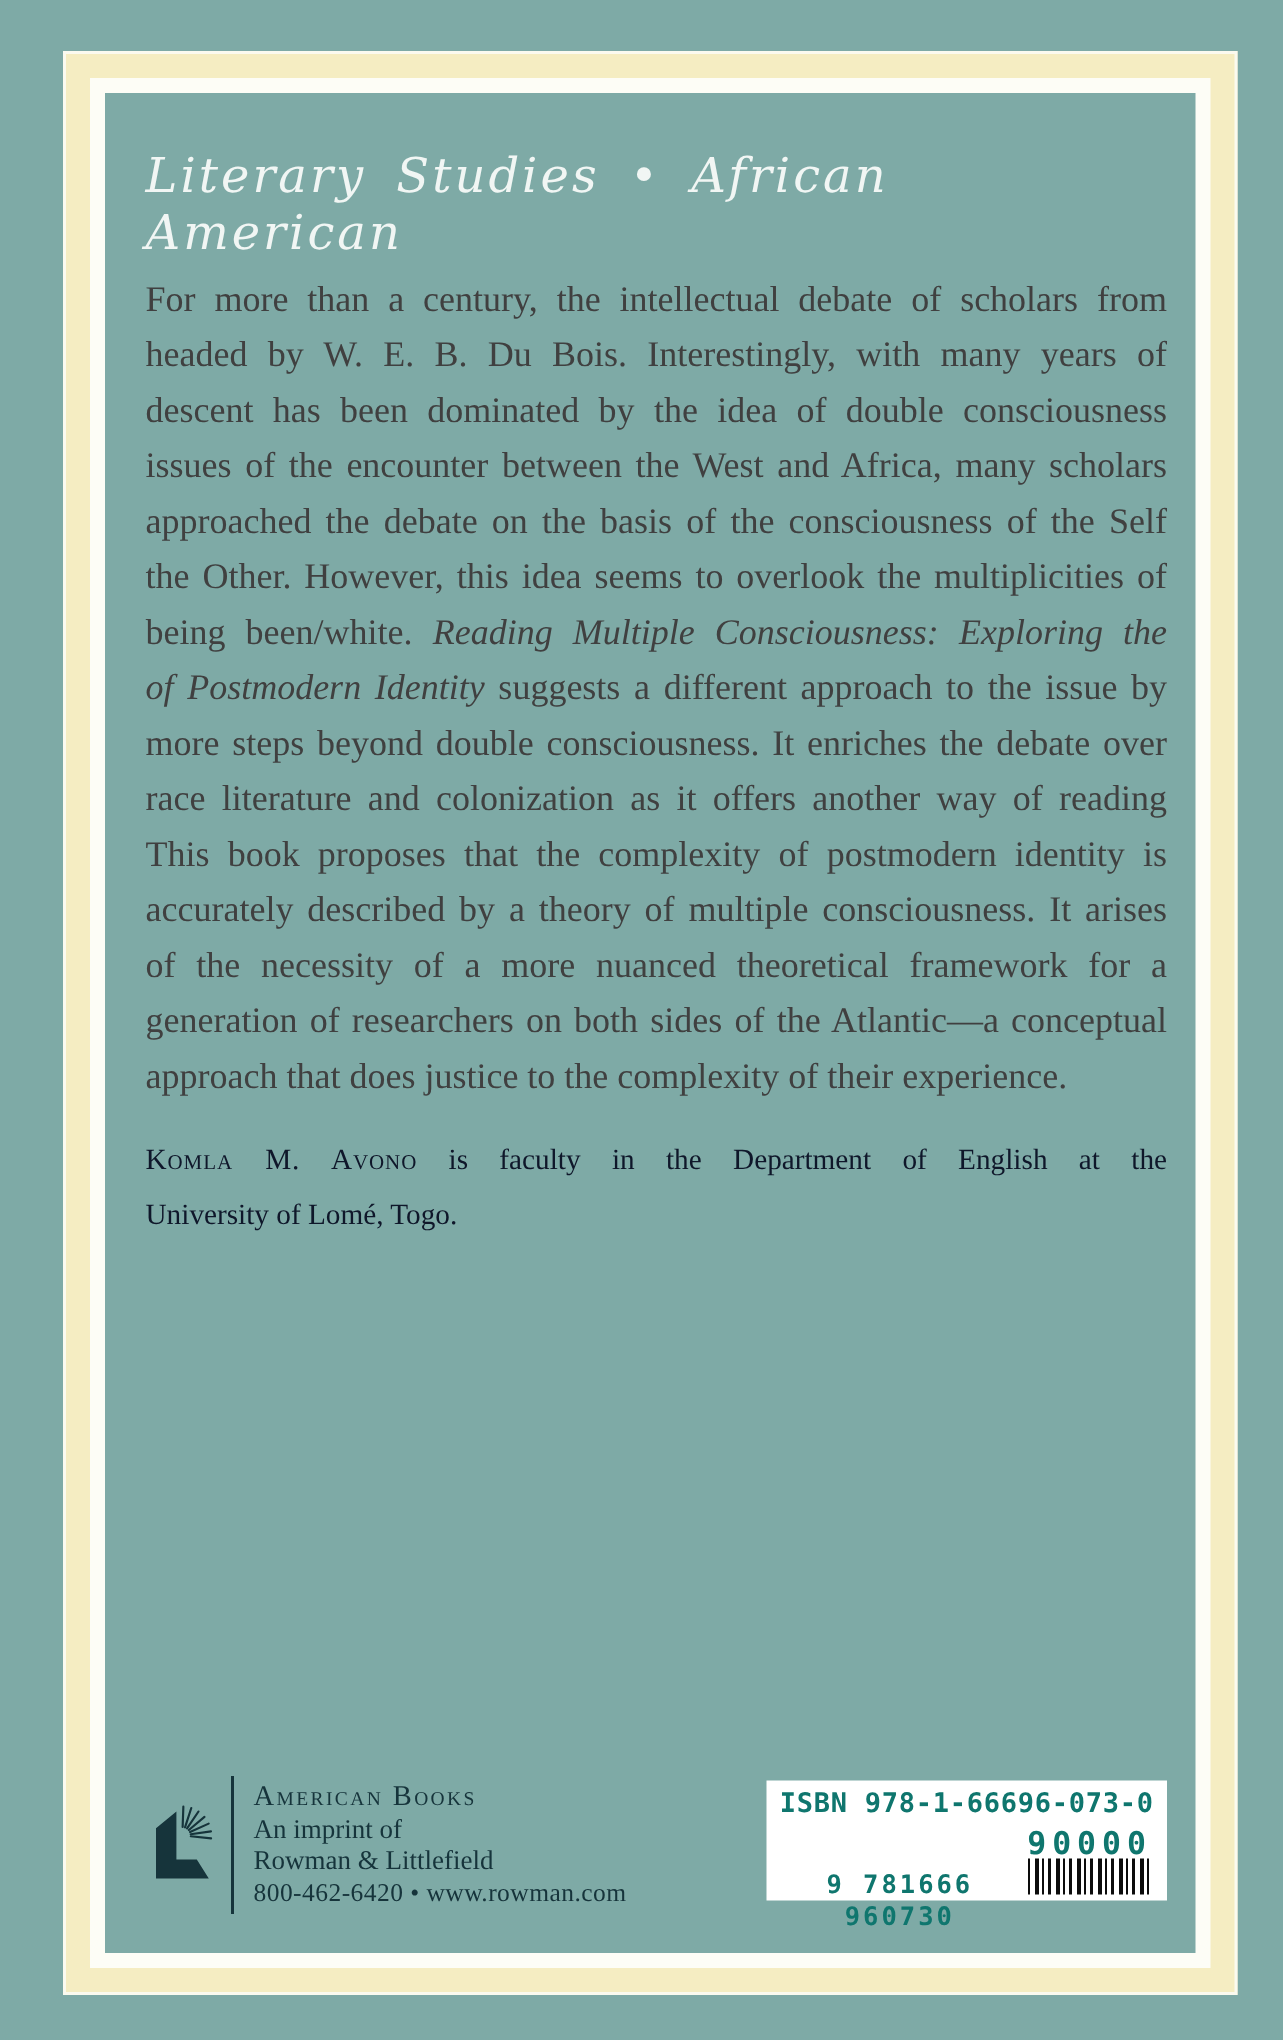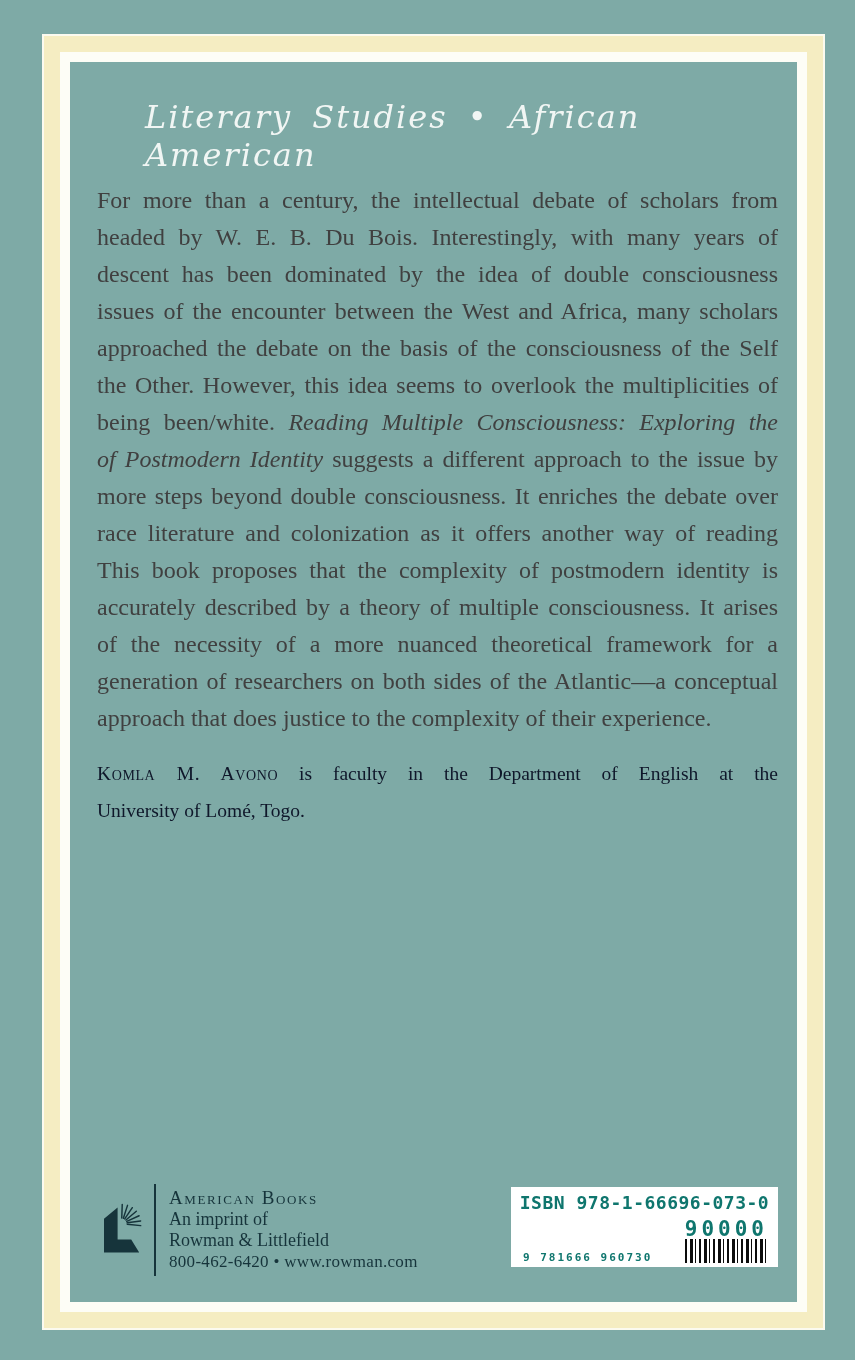--- a/index.html
+++ b/index.html
@@ -18,21 +18,20 @@
   .panel{position:absolute;inset:10px;background:#7EAAA6;}
 
   .category{
     position:absolute;left:27px;top:36px;right:20px;
     font-family:"DejaVu Serif", serif;
     font-style:italic;
     font-size:32px;
     letter-spacing:2px;
     word-spacing:8px;
     color:#F1F6F4;
-    margin-left:48px;
   }
 
   .body-text{
     position:absolute;left:27px;right:19px;top:120px;
     color:#404040;
     font-size:24px;
   }
   .bio-text{
     position:absolute;left:27px;right:19px;top:693px;
     color:#0f172a;
@@ -80,21 +79,21 @@
   .main-bc{width:158px;display:flex;flex-direction:column;}
   .main-bars{
     height:45px;
     background:repeating-linear-gradient(90deg,
       #0c0c0c 0 2px,#fff 2px 4px,#0c0c0c 4px 5px,#fff 5px 8px,
       #0c0c0c 8px 11px,#fff 11px 12px,#0c0c0c 12px 14px,#fff 14px 17px,
       #0c0c0c 17px 18px,#fff 18px 21px);
   }
   .main-digits{
     font-family:"DejaVu Sans Mono", monospace;
-    font-size:11px;font-weight:700;letter-spacing:2px;text-align:left;line-height:21px;margin-top:28px;
+    font-size:17px;font-weight:700;letter-spacing:2px;text-align:center;line-height:21px;margin-top:28px;
   }
   .addon-bc{flex:1;margin-left:8px;display:flex;flex-direction:column;}
   .addon-label{
     font-family:"DejaVu Sans Mono", monospace;
     font-size:21px;font-weight:700;letter-spacing:4px;text-align:center;line-height:20px;
   }
   .addon-bars{
     flex:1;
     background:repeating-linear-gradient(90deg,
       #0c0c0c 0 2px,#fff 2px 5px,#0c0c0c 5px 8px,#fff 8px 10px,

